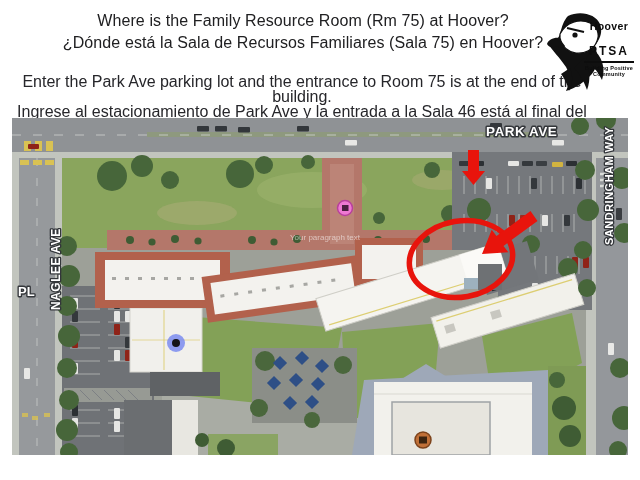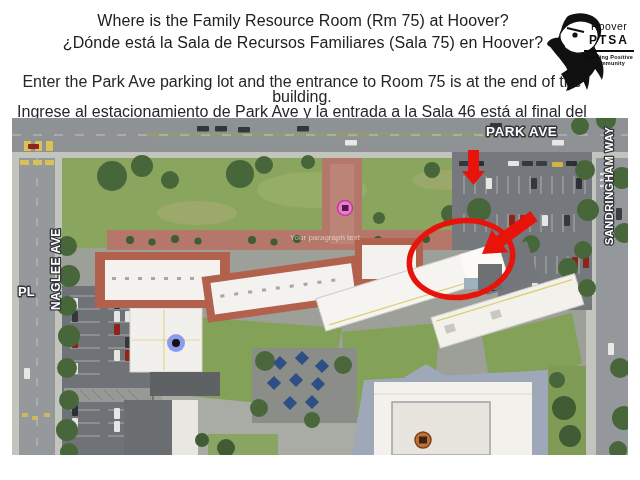--- a/index.html
+++ b/index.html
@@ -13,22 +13,22 @@
     position:absolute;left:0;top:10px;width:606px;text-align:center;
     font-size:16px;line-height:22px;color:#202022;letter-spacing:.1px;
   }
   .instructions{
     position:absolute;left:0;top:74px;width:604px;text-align:center;
     font-size:16px;line-height:15px;color:#26262a;
   }
   .logo{position:absolute;left:540px;top:8px;width:98px;height:96px;}
   .logo svg.eagle{position:absolute;left:0;top:4px;}
   .logo-text{position:absolute;left:40px;top:12px;width:58px;text-align:center;color:#0d0d0d;}
-  .logo-name1{font-size:10.5px;font-weight:normal;letter-spacing:.4px;}
-  .logo-name2{font-size:12px;font-weight:bold;letter-spacing:2px;margin-top:1px;}
+  .logo-name1{font-size:10.5px;font-weight:bold;letter-spacing:.4px;}
+  .logo-name2{font-size:12px;font-weight:bold;letter-spacing:2px;margin-top:12px;}
   .logo-divider{height:1.5px;background:#0d0d0d;margin:3px 4px 2px 4px;}
   .logo-tagline{font-size:5.5px;font-weight:bold;line-height:6.5px;letter-spacing:.2px;}
   .map-wrap{position:absolute;left:12px;top:118px;width:616px;height:337px;}
   .map-wrap svg{display:block;}
   text.street{font-family:"Liberation Sans",sans-serif;font-weight:bold;fill:#ffffff;
     stroke:#33363a;paint-order:stroke;stroke-linejoin:round;}
 </style>
 </head>
 <body>
 

